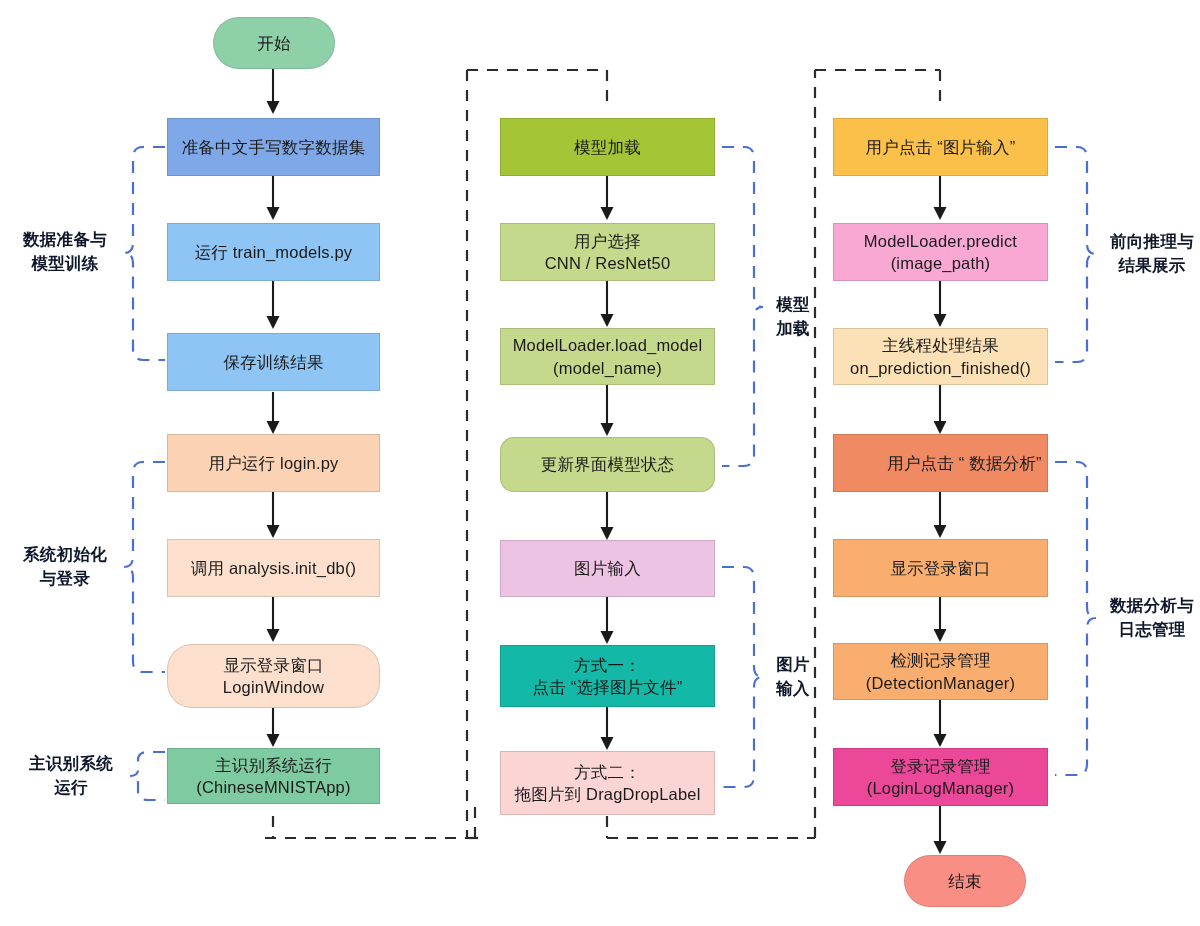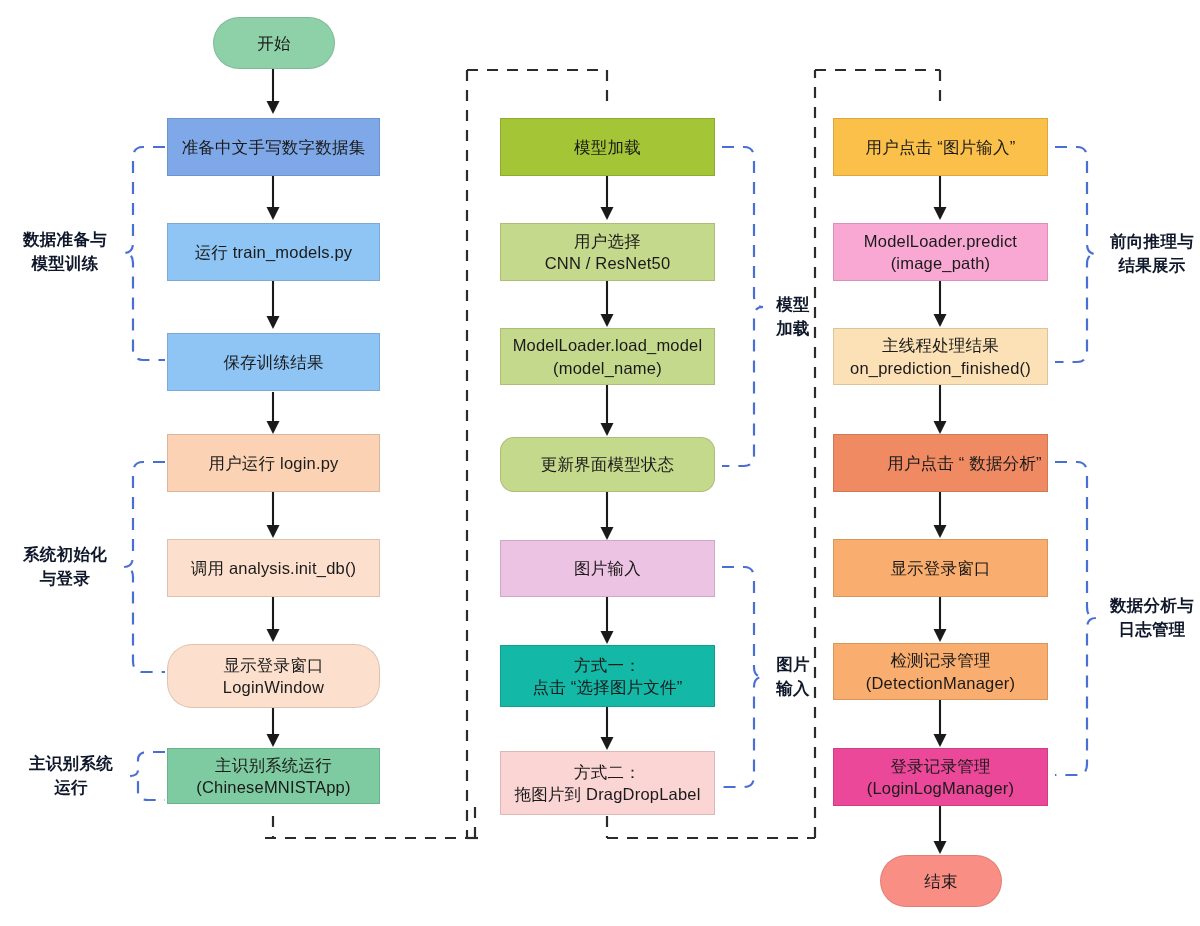--- a/index.html
+++ b/index.html
@@ -185,21 +185,21 @@
   <div class="node" style="left:833px; top:434px; width:215px; height:58px; background:#ef8a63;padding-left:48px;">用户点击 “ 数据分析”</div>
 
   <div class="node" style="left:833px; top:539px; width:215px; height:58px; background:#f9ad6e;">显示登录窗口</div>
 
   <div class="node" style="left:833px; top:643px; width:215px; height:57px; background:#f9ad6e;">检测记录管理
 (DetectionManager)</div>
 
   <div class="node" style="left:833px; top:748px; width:215px; height:58px; background:#ec4899;">登录记录管理
 (LoginLogManager)</div>
 
-  <div class="node terminal" style="left:880px; top:855px; width:122px; height:52px; background:#f98e85;">结束</div>
+  <div class="node terminal" style="left:904px; top:855px; width:122px; height:52px; background:#f98e85;">结束</div>
 
   <div class="grp-label" style="left:10px; top:228px; width:110px;">数据准备与
 模型训练</div>
 
   <div class="grp-label" style="left:10px; top:543px; width:110px;">系统初始化
 与登录</div>
 
   <div class="grp-label" style="left:16px; top:752px; width:110px;">主识别系统
 运行</div>
 

